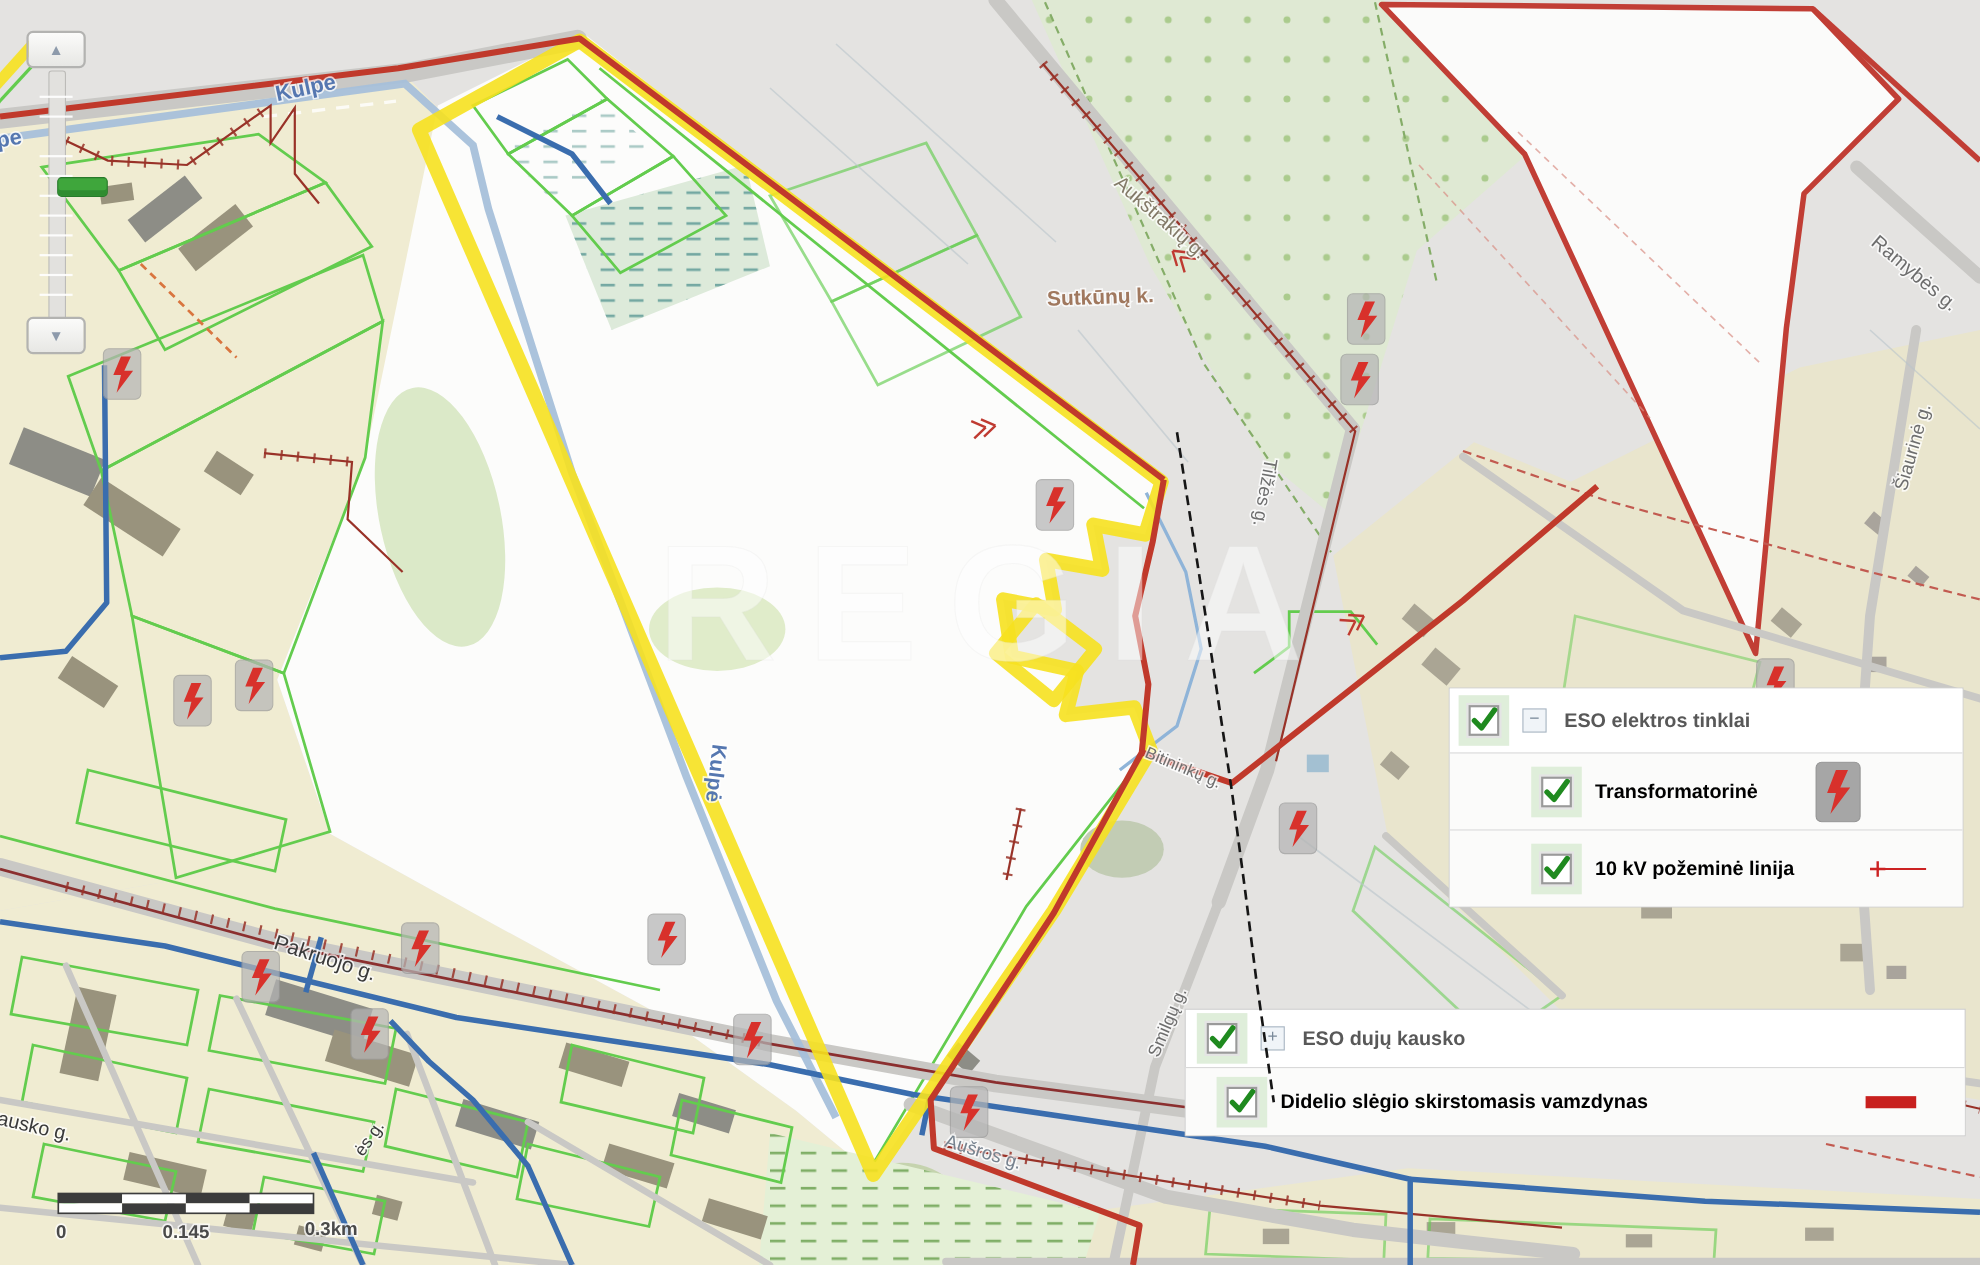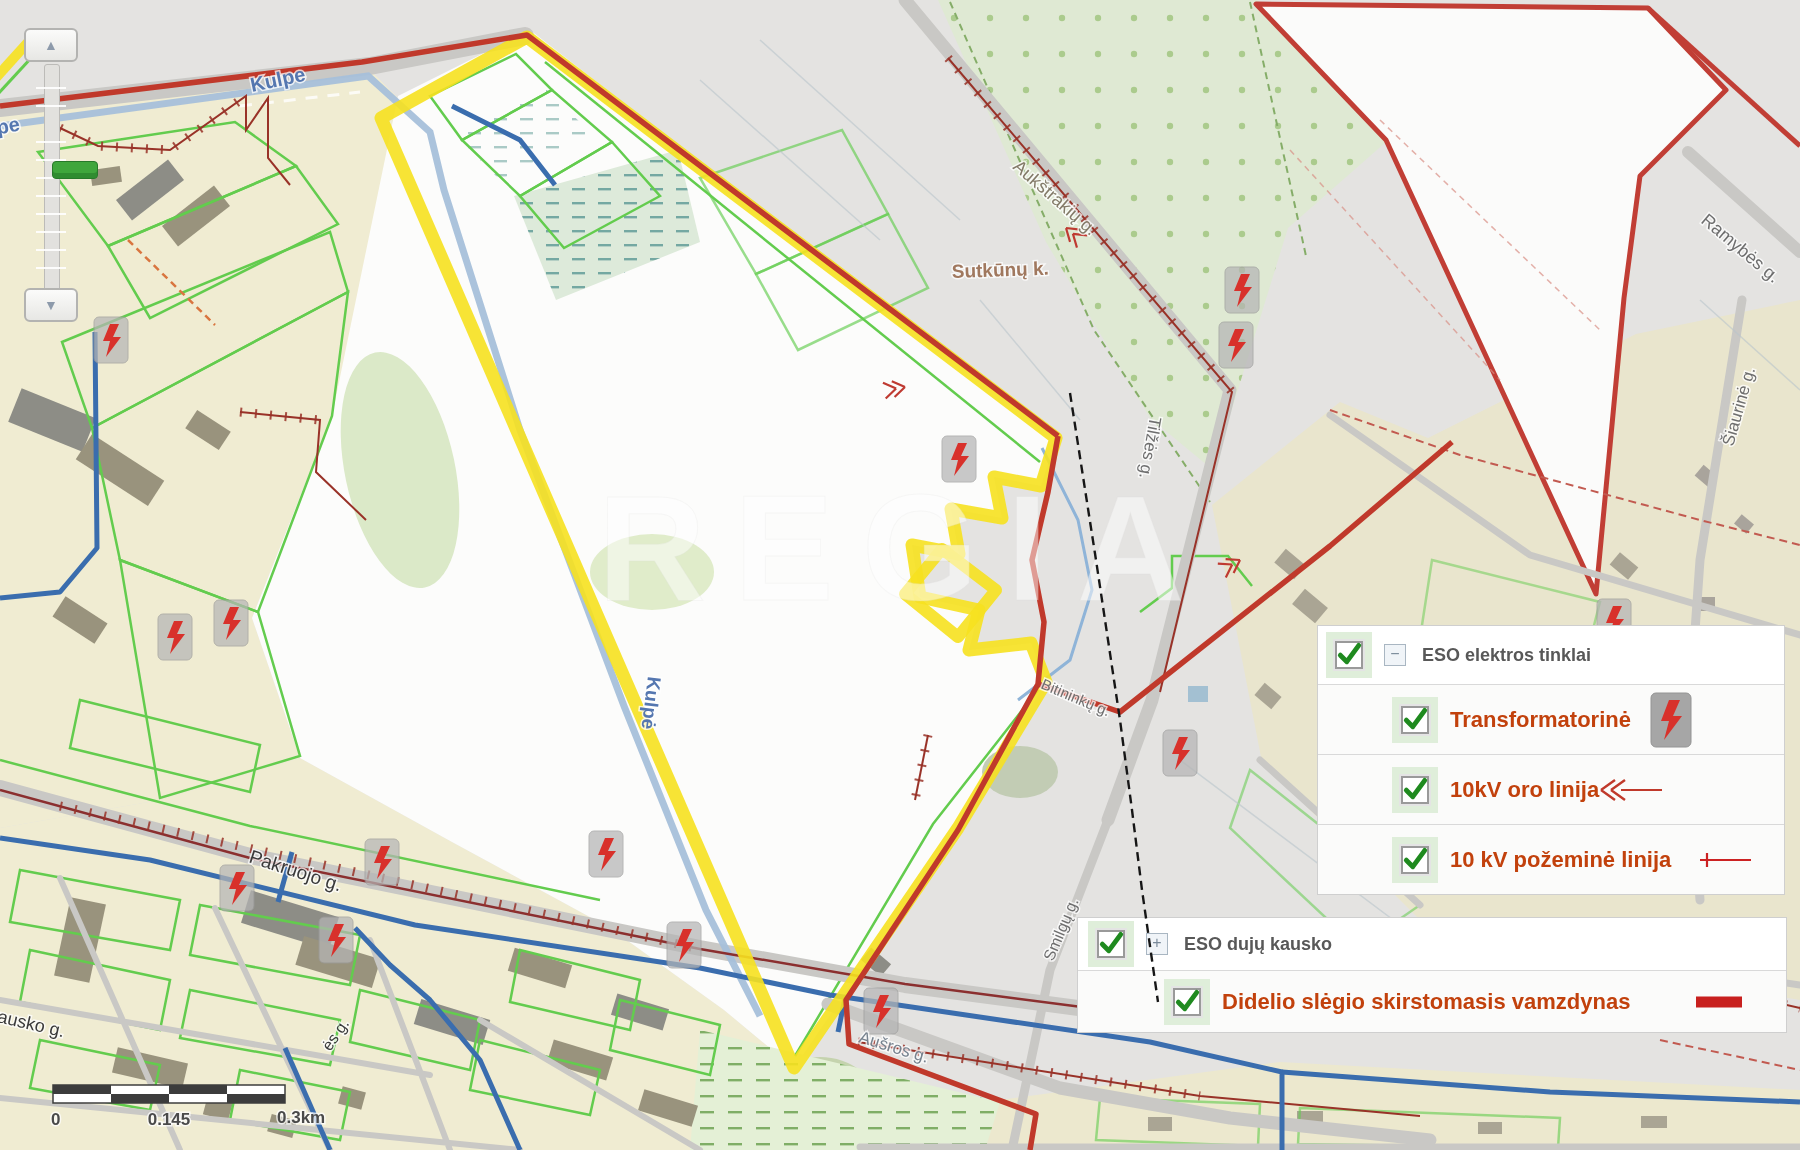--- a/index.html
+++ b/index.html
@@ -23,27 +23,27 @@
   .lg-row{position:relative;display:flex;align-items:center;box-sizing:border-box;}
   .lg-row + .lg-row{border-top:1px solid #d9d9d9;}
   .cbwrap{flex:0 0 46px;height:46px;background:#dfeeda;display:flex;align-items:center;justify-content:center;margin-right:12px;}
   .cb{width:24px;height:24px;background:#fff;border:2px solid #9a9a9a;box-shadow:0 0 0 2px #e4e4e4;
       display:flex;align-items:center;justify-content:center;cursor:pointer;}
   .cb svg{width:26px;height:26px;overflow:visible;margin-top:-4px;}
   .cb polyline{fill:none;stroke:#1f8a1f;stroke-width:4.5;stroke-linecap:round;stroke-linejoin:round;}
   .expander{width:20px;height:20px;background:#f0f4f8;border:1px solid #a9b6c2;color:#7a8a9a;
             font-size:16px;line-height:18px;text-align:center;margin-right:16px;cursor:pointer;}
   .lg-title{font-size:18px;font-weight:bold;color:#585858;}
-  .lg-label{font-size:22px;font-weight:bold;color:#c2410c;white-space:nowrap;}
+  .lg-label{font-size:18px;font-weight:bold;color:#000000;white-space:nowrap;}
   #legend-elektros{left:1318px;top:626px;width:466px;}
   #legend-elektros .lg-header{height:58px;padding-left:8px;background:#fff;}
   #legend-elektros .lg-item{height:70px;padding-left:74px;background:#fbfbfa;}
   #legend-dujos{left:1078px;top:918px;width:708px;}
   #legend-dujos .lg-header{height:52px;padding-left:10px;}
-  #legend-dujos .lg-item{height:62px;padding-left:86px;background:#fbfbfa;}
+  #legend-dujos .lg-item{height:62px;padding-left:28px;background:#fbfbfa;}
   .sym{position:absolute;top:50%;transform:translateY(-50%);}
   .sym-tf{left:332px;} .sym-oro{left:280px;} .sym-poz{left:382px;}
   .swatch{position:absolute;left:618px;top:50%;transform:translateY(-50%);width:46px;height:11px;}
   .swatch.red{background:#c8201e;} .swatch.blue{background:#2e6cb5;height:10px;}
   
   #note-svg{position:absolute;left:0;top:0;z-index:50;pointer-events:none;}
   
   text{font-family:"Liberation Sans",sans-serif;}
   .lbl-water{fill:#5577b0;font-weight:bold;}
   .lbl-dark{fill:#3a3a3a;}
@@ -368,36 +368,20 @@
       </span>
     </div>
     <div class="lg-row lg-item">
       <span class="cbwrap">
           <span class="cb">
             <svg viewBox="0 0 24 24">
               <polyline points="4,14 10,20 21,5"></polyline>
             </svg>
           </span>
         </span>
-      <span class="lg-label">10kV oro linija</span>
-      <span class="sym sym-oro">
-        <svg width="66" height="28" viewBox="0 0 66 28">
-            <path d="M3,14 L17,4 M3,14 L17,24 M13,14 L27,4 M13,14 L27,24" stroke="#c0392b" stroke-width="2.4" fill="none"></path>
-            <path d="M23,14 H64" stroke="#c0392b" stroke-width="2" fill="none"></path>
-          </svg>
-      </span>
-    </div>
-    <div class="lg-row lg-item">
-      <span class="cbwrap">
-          <span class="cb">
-            <svg viewBox="0 0 24 24">
-              <polyline points="4,14 10,20 21,5"></polyline>
-            </svg>
-          </span>
-        </span>
       <span class="lg-label">10 kV požeminė linija</span>
       <span class="sym sym-poz">
         <svg width="52" height="20" viewBox="0 0 52 20">
             <path d="M7,3 V17 M0,10 H14" stroke="#cc2222" stroke-width="2.2" fill="none"></path>
             <path d="M10,10 H51" stroke="#cc2222" stroke-width="2" fill="none"></path>
           </svg>
       </span>
     </div>
   </div>
 

